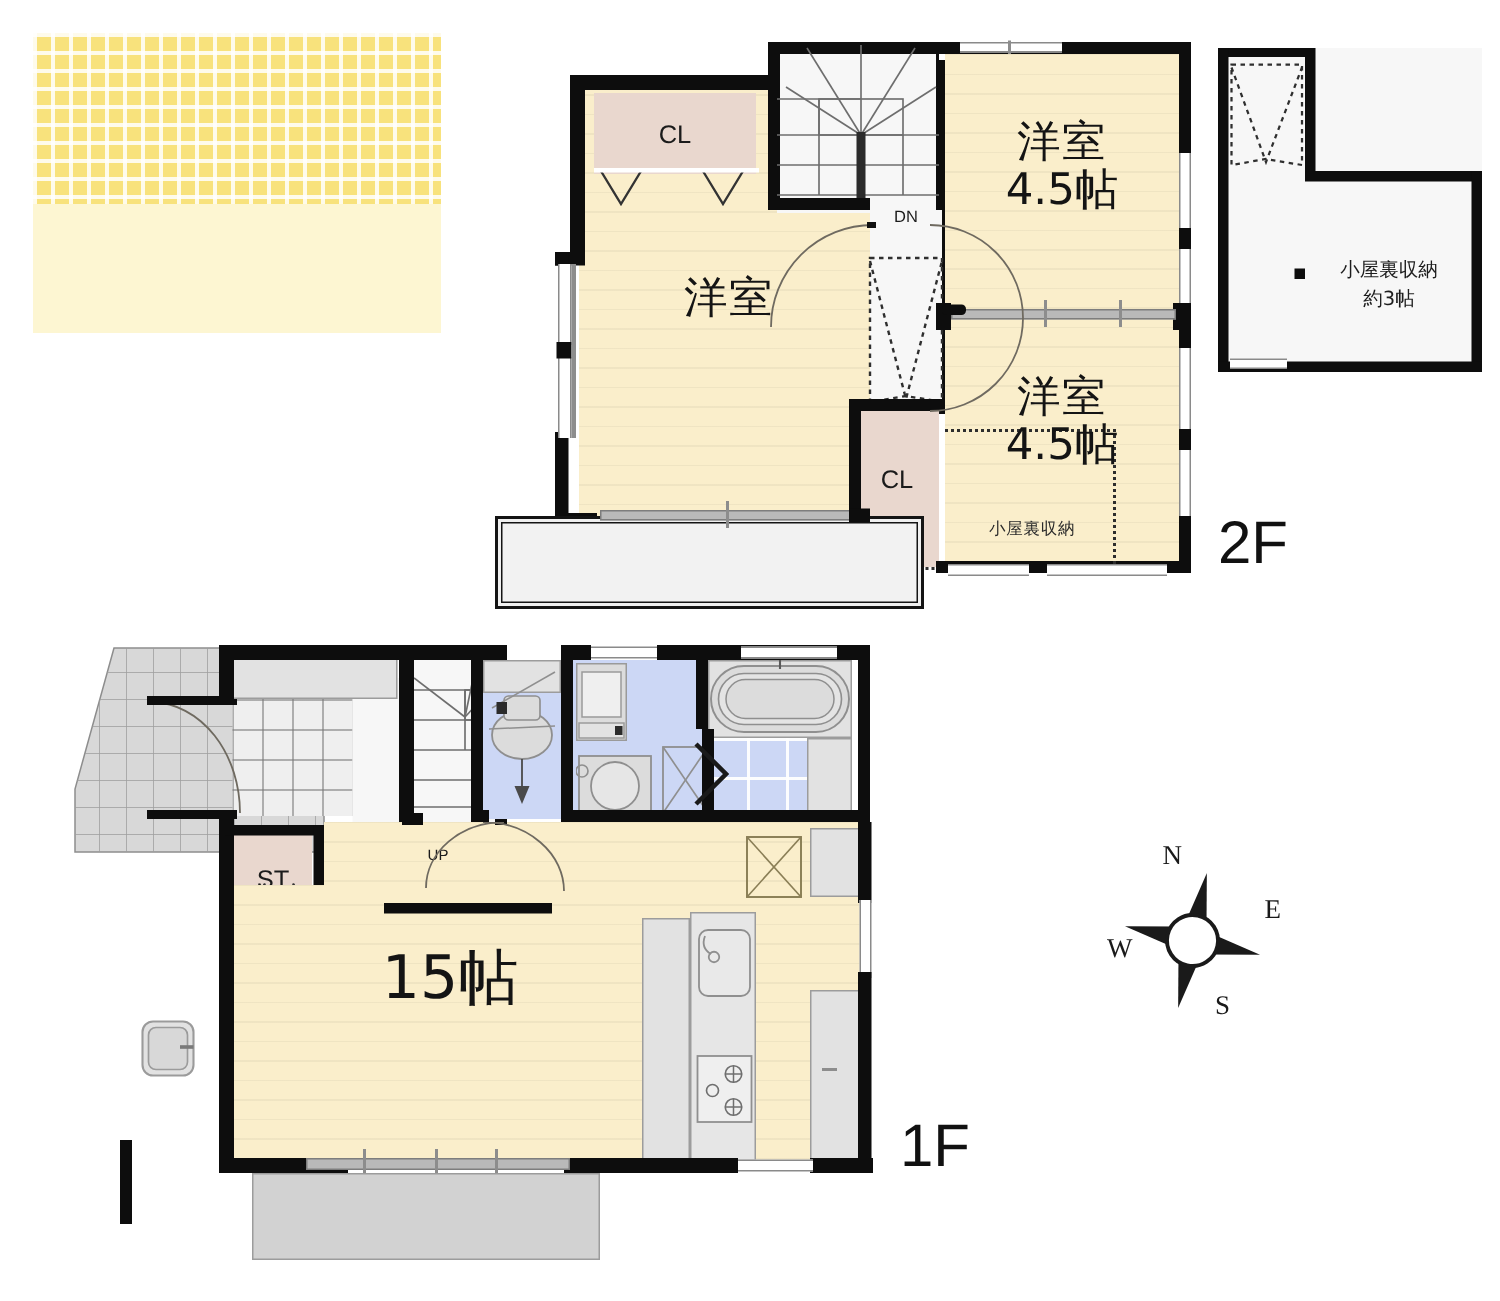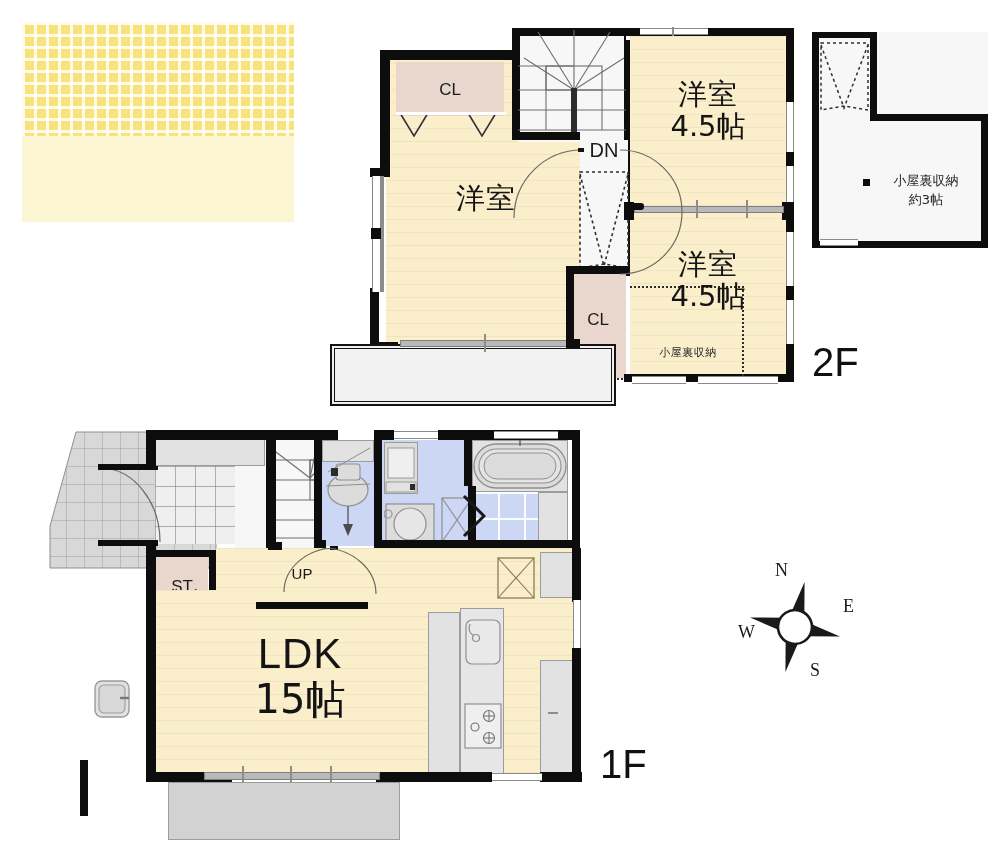--- a/index.html
+++ b/index.html
@@ -131,21 +131,21 @@
       <line x1="56" y1="60" x2="6" y2="28"></line>
       <line x1="56" y1="60" x2="20" y2="2"></line>
       <line x1="56" y1="60" x2="92" y2="2"></line>
       <line x1="56" y1="60" x2="106" y2="28"></line>
       <rect x="28" y="36" width="56" height="24"></rect>
     </g>
     <rect x="53" y="58" width="6" height="44" fill="#2b2b2b"></rect>
   </svg>
 
   <div class="abs white" style="left:580px;top:140px;width:48px;height:130px;"></div>
-  <div class="abs tag" style="left:578px;top:139px;width:52px;font-size:20px;">DN</div>
+  <div class="abs tag" style="left:578px;top:139px;width:52px;font-size:11px;">DN</div>
   <svg class="abs" style="left:576px;top:168px;width:56px;height:104px;">
     <polygon points="4,4 52,4 52,100 28,96 4,100" fill="none" stroke="#2f2f2f" stroke-width="1.6" stroke-dasharray="3,3"></polygon>
     <polyline points="4,6 28,98 52,6" fill="none" stroke="#2f2f2f" stroke-width="1.6" stroke-dasharray="3,3"></polyline>
   </svg>
   <div class="abs vdash" style="left:574px;top:268px;height:112px;"></div>
 
   <svg class="abs" style="left:512px;top:148px;width:72px;height:72px;">
     <path d="M70 2 A68 68 0 0 0 2 70" fill="none" stroke="#6f6a60" stroke-width="1.2"></path>
     <rect x="66" y="0" width="6" height="4" fill="#111"></rect>
   </svg>
@@ -259,42 +259,41 @@
   <div class="abs wall" style="left:150px;top:550px;width:66px;height:7px;"></div>
   <div class="abs wall" style="left:209px;top:550px;width:7px;height:40px;"></div>
   <svg class="abs" style="left:156px;top:588px;width:54px;height:26px;">
     <polyline points="20,1 30,24 40,1" fill="none" stroke="#333" stroke-width="1.6"></polyline>
   </svg>
 
   <div class="abs room stripe" style="left:156px;top:590px;width:422px;height:190px;"></div>
   <div class="abs room stripe" style="left:216px;top:548px;width:362px;height:46px;"></div>
 
   <div class="abs rname" style="left:200px;top:630px;width:200px;">
-    <span class="n" style="font-size:42px;font-family:'Liberation Sans',sans-serif;">LDK</span>
     <span class="s" style="font-size:40px;">15帖</span>
   </div>
 
   <div class="abs white" style="left:276px;top:440px;width:60px;height:108px;"></div>
   <svg class="abs" style="left:276px;top:438px;width:62px;height:112px;">
     <g stroke="#6e6e6e" stroke-width="1.1" fill="none">
       <line x1="0" y1="22" x2="62" y2="22"></line>
       <line x1="0" y1="42" x2="62" y2="42"></line>
       <line x1="0" y1="62" x2="62" y2="62"></line>
       <line x1="0" y1="82" x2="62" y2="82"></line>
       <line x1="0" y1="100" x2="62" y2="100"></line>
       <line x1="34" y1="22" x2="34" y2="62"></line>
       <line x1="62" y1="10" x2="34" y2="40"></line>
       <line x1="42" y1="2" x2="34" y2="40"></line>
       <line x1="0" y1="14" x2="34" y2="40"></line>
       <rect x="34" y="22" width="28" height="20"></rect>
     </g>
   </svg>
   <div class="abs wall" style="left:330px;top:430px;width:8px;height:120px;"></div>
   <div class="abs wall" style="left:268px;top:542px;width:14px;height:8px;"></div>
-  <div class="abs tag" style="left:274px;top:565px;width:56px;font-size:15px;">UP</div>
+  <div class="abs tag" style="left:264px;top:565px;width:56px;font-size:10px;">UP</div>
   <svg class="abs" style="left:282px;top:548px;width:56px;height:46px;">
     <path d="M54 0 A52 44 0 0 0 2 44" fill="none" stroke="#6f6a60" stroke-width="1.2"></path>
   </svg>
 
   <div class="abs blue" style="left:320px;top:440px;width:56px;height:106px;"></div>
   <div class="abs lgray" style="left:322px;top:440px;width:52px;height:22px;border:1px solid #9c9c9c;"></div>
   <svg class="abs" style="left:318px;top:440px;width:62px;height:108px;">
     <ellipse cx="30" cy="50" rx="20" ry="16" fill="#dcdcdc" stroke="#8f8f8f" stroke-width="1.2"></ellipse>
     <rect x="18" y="24" width="24" height="16" rx="3" fill="#dcdcdc" stroke="#8f8f8f" stroke-width="1.1"></rect>
     <line x1="10" y1="32" x2="52" y2="8" stroke="#8f8f8f" stroke-width="1"></line>

